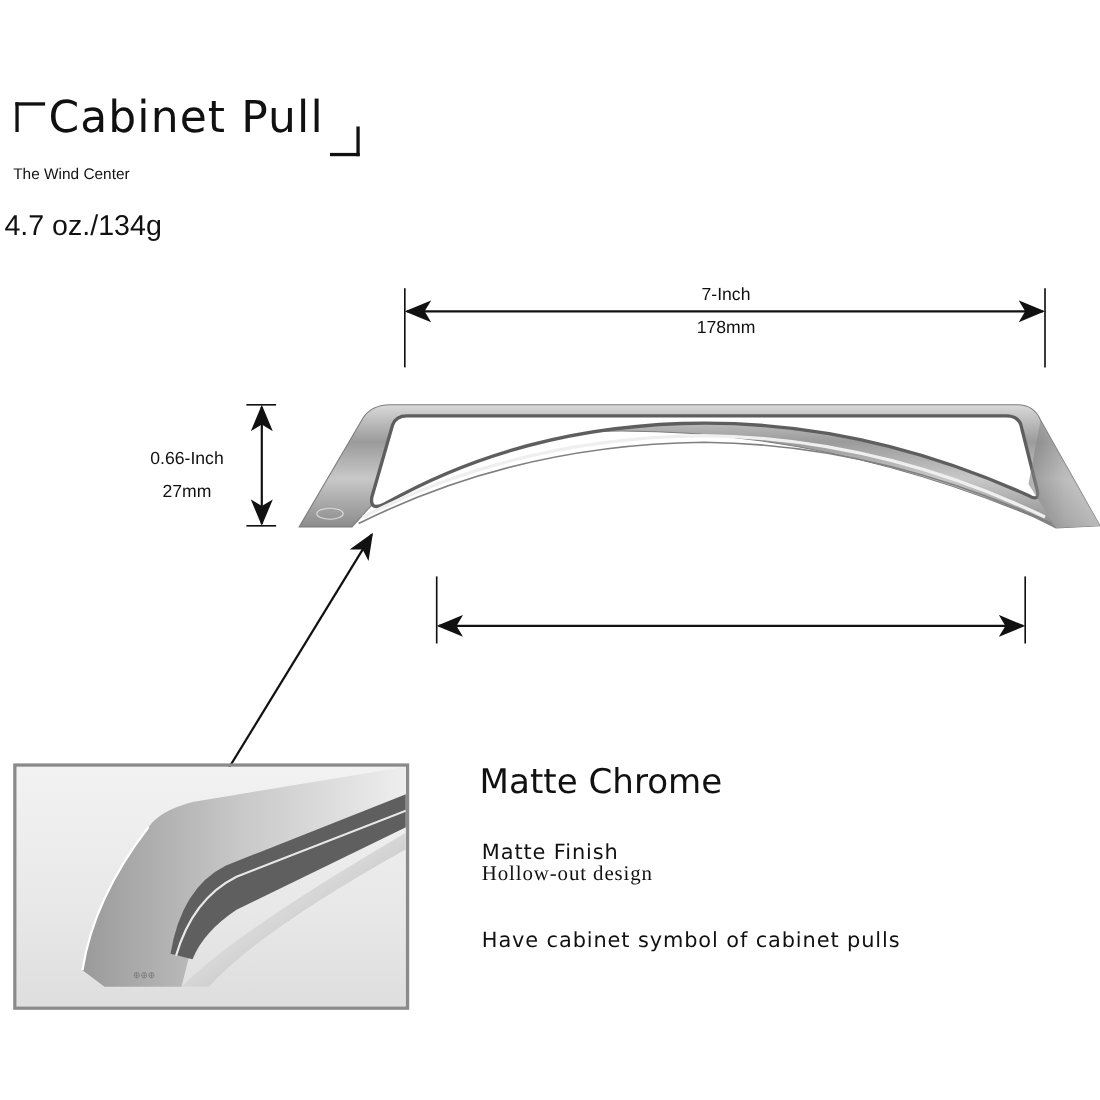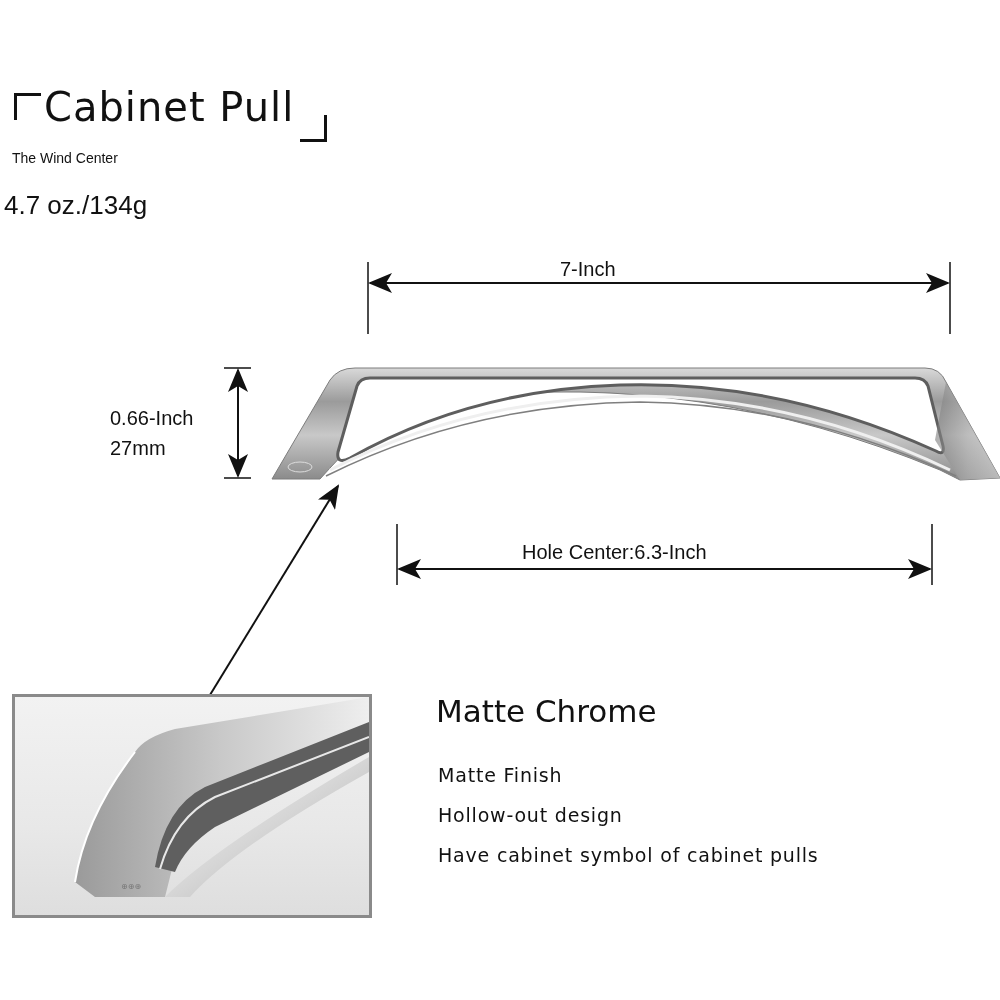--- a/index.html
+++ b/index.html
@@ -3,21 +3,21 @@
   <meta charset="utf-8">
   <style>
     html, body { margin: 0; padding: 0; background: #ffffff; }
     body { width: 1000px; height: 1000px; position: relative; overflow: hidden; font-family: "DejaVu Sans", sans-serif; color: #111; }
     .abs { position: absolute; }
     .bracket-open { left: 14px; top: 93px; width: 24px; height: 24px; border-left: 3px solid #111; border-top: 3px solid #111; }
     .bracket-close { left: 300px; top: 115px; width: 24px; height: 24px; border-right: 3px solid #111; border-bottom: 3px solid #111; }
     .title { left: 44px; top: 84px; font-size: 40px; letter-spacing: 1px; font-family: "DejaVu Sans", sans-serif; }
     .series { left: 12px; top: 150px; font-size: 14px; font-family: "Liberation Sans", sans-serif; }
     .weight { left: 4px; top: 190px; font-size: 26px; font-family: "Liberation Sans", sans-serif; }
-    .dim-label { font-family: "Liberation Sans", sans-serif; font-size: 20px; text-align: left; line-height: 30px; }
+    .dim-label { font-family: "Liberation Sans", sans-serif; font-size: 16px; text-align: center; line-height: 30px; }
     .matte-title { left: 436px; top: 693px; font-size: 31px; font-family: "DejaVu Sans", sans-serif; }
     .feature { left: 438px; font-size: 19px; letter-spacing: 0.8px; font-family: "DejaVu Sans", sans-serif; }
     .inset { left: 12px; top: 694px; width: 354px; height: 218px; border: 3px solid #8a8a8a; background: linear-gradient(180deg,#f2f2f2 0%,#e8e8e8 60%,#dedede 100%); overflow: hidden; }
   </style>
 </head>
 <body>
 
 <div class="abs bracket-open"></div>
 <div class="abs title">Cabinet Pull</div>
 <div class="abs bracket-close"></div>
@@ -72,27 +72,27 @@
     <path d="M946,382 L1000,478 L960,480 L935,440 Z" fill="url(#metal2)" opacity="0.6"></path>
 
     <ellipse cx="300" cy="467" rx="12" ry="5" fill="none" stroke="#dcdcdc" stroke-width="1"></ellipse>
   </g>
 
   <line x1="202" y1="708" x2="338" y2="486" stroke="#111" stroke-width="2" marker-end="url(#arr)"></line>
 </svg>
 
 <div class="abs dim-label" style="left:560px;top:254px;width:200px;">
   <div>7-Inch</div>
+  <div>178mm</div>
 </div>
 <div class="abs dim-label" style="left:110px;top:403px;width:120px;">
   <div>0.66-Inch</div>
   <div>27mm</div>
 </div>
 <div class="abs dim-label" style="left:522px;top:537px;width:300px;">
-  <div>Hole Center:6.3-Inch</div>
 </div>
 
 <div class="abs inset">
   <svg width="354" height="218">
     <defs>
       <linearGradient id="ins1" x1="0" y1="0" x2="1" y2="1">
         <stop offset="0" stop-color="#f4f4f4"></stop>
         <stop offset="0.5" stop-color="#d6d6d6"></stop>
         <stop offset="1" stop-color="#a8a8a8"></stop>
       </linearGradient>
@@ -110,14 +110,14 @@
     <path d="M145,172 Q160,120 200,100 L354,40" fill="none" stroke="#e8e8e8" stroke-width="2"></path>
 
     <path d="M150,200 Q200,150 354,60 L354,75 Q220,150 175,200 Z" fill="url(#ins1)"></path>
 
     <text x="106" y="192" font-size="8" fill="#777" font-family="DejaVu Sans, sans-serif">⊕⊕⊕</text>
   </svg>
 </div>
 
 <div class="abs matte-title">Matte Chrome</div>
 <div class="abs feature" style="top:764px;">Matte Finish</div>
-<div class="abs feature" style="top:804px;">Hollow-out design</div>
+<div class="abs feature" style="top:784px;font-family:Liberation Serif, serif;">Hollow-out design</div>
 <div class="abs feature" style="top:844px;">Have cabinet symbol of cabinet pulls</div>
 
 </body></html>

